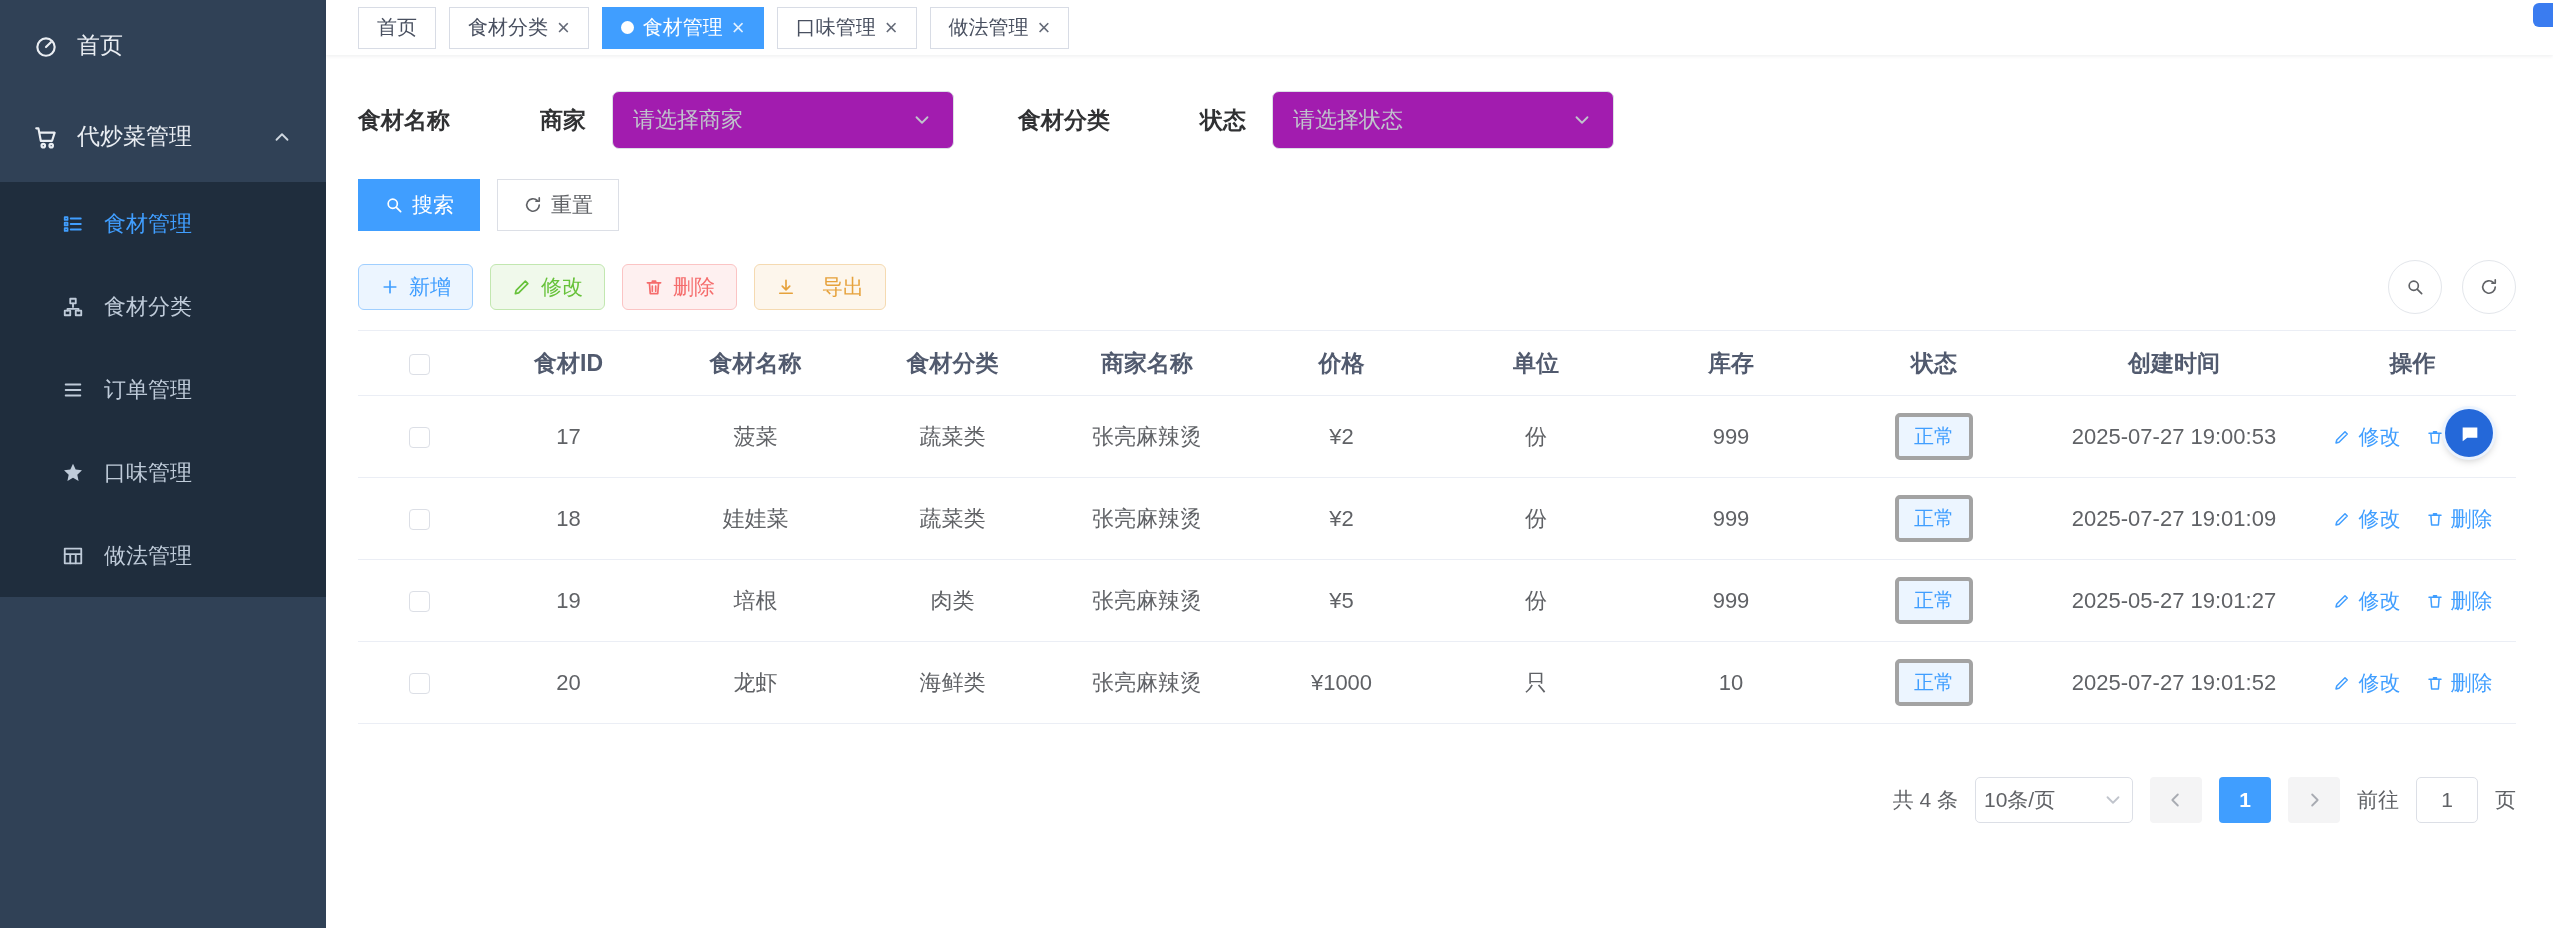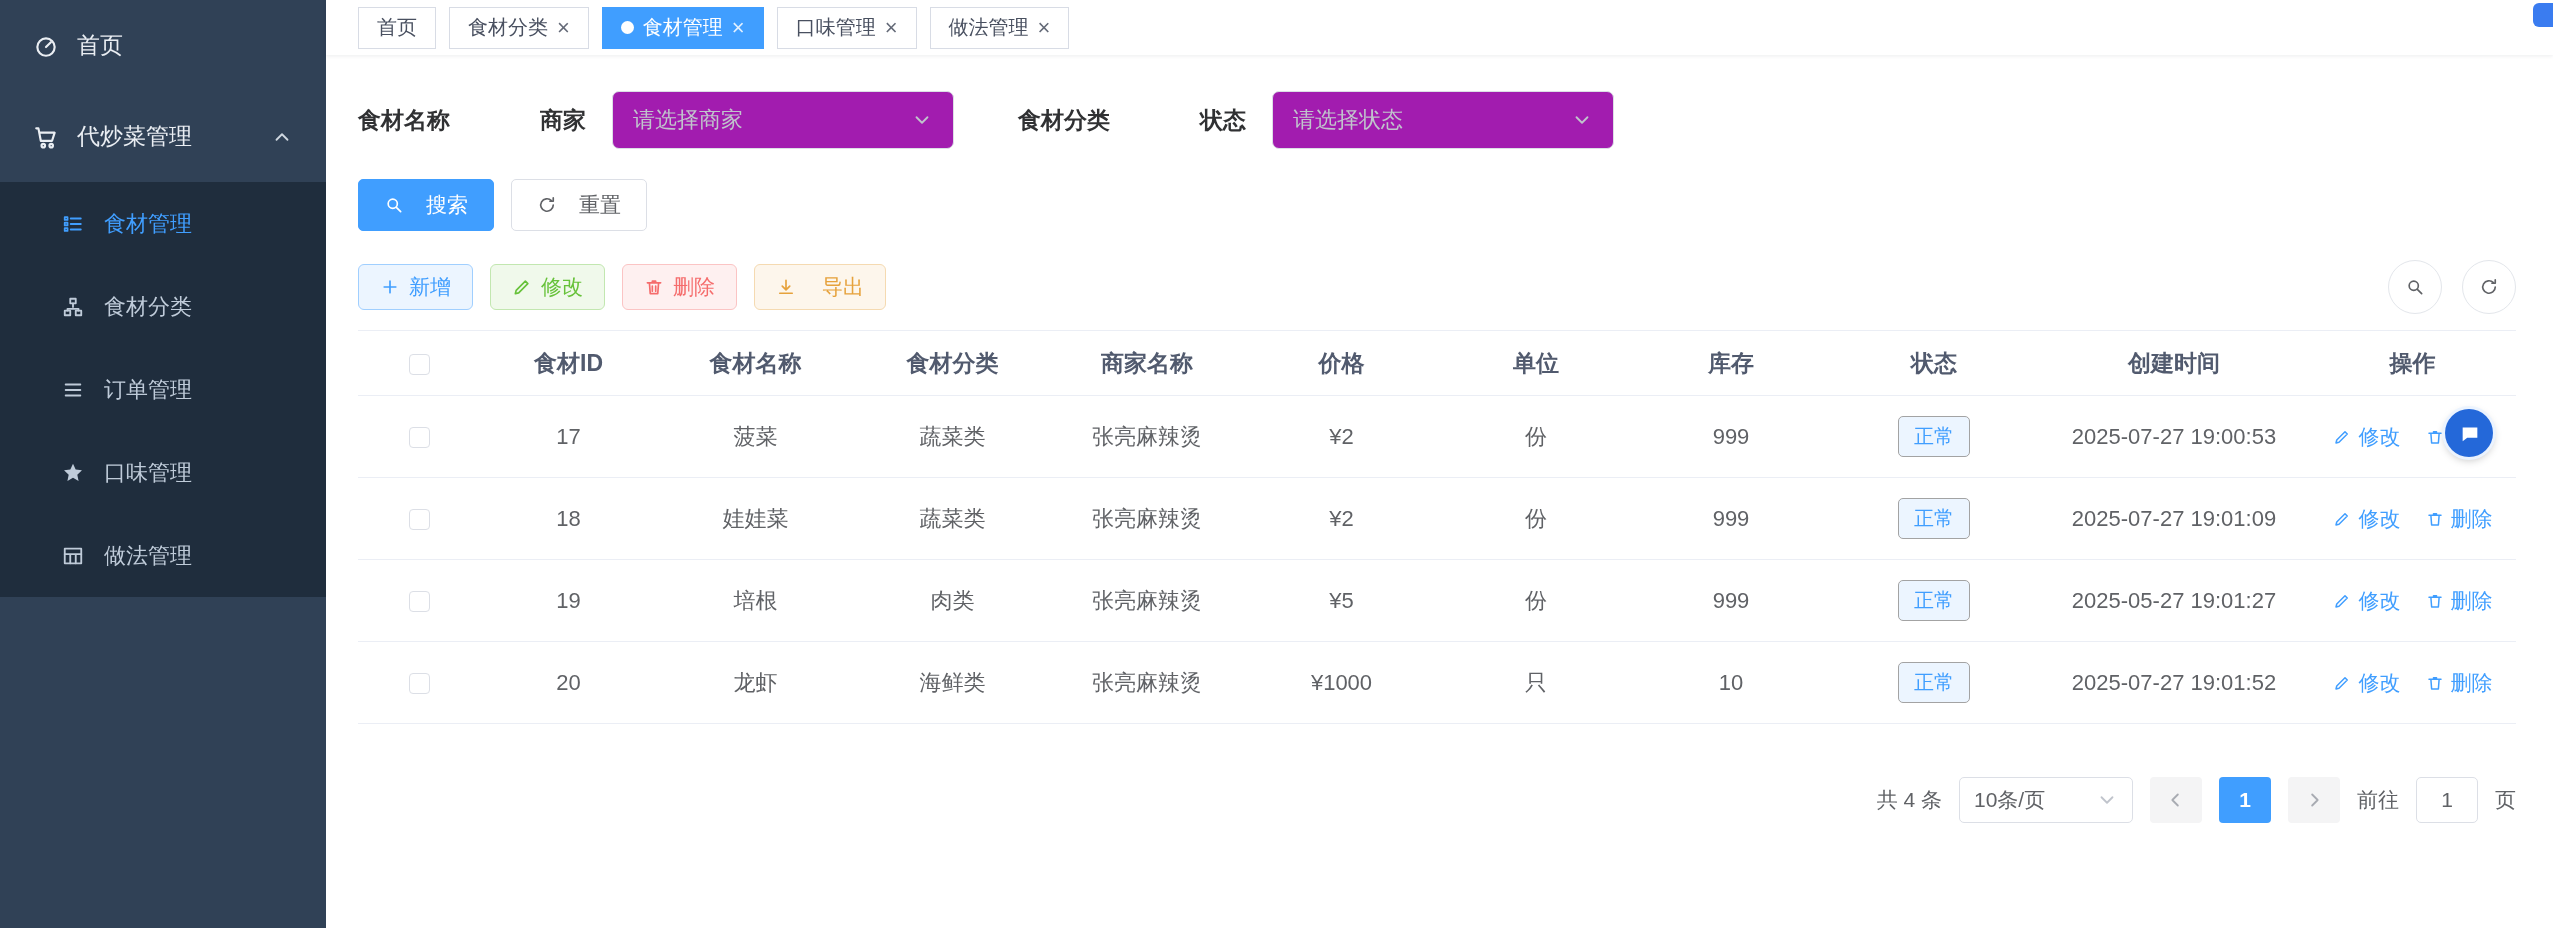--- a/index.html
+++ b/index.html
@@ -32,44 +32,44 @@
   .filter-row{display:flex;align-items:center;gap:64px;}
   .f-group{display:flex;align-items:center;}
   .f-label{font-size:23px;font-weight:700;color:#303133;margin-right:26px;white-space:nowrap;}
   .control{width:342px;height:58px;border:1px solid #dcdfe6;border-radius:7px;display:flex;align-items:center;padding:0 20px;box-sizing:border-box;background:#a21caf;}
   .control .ph{color:#c0c4cc;font-size:22px;flex:1;white-space:nowrap;overflow:hidden;}
   .control .chev{color:#c0c4cc;}
   input.txt{width:342px;height:58px;border:1px solid #dcdfe6;border-radius:7px;padding:0 20px;box-sizing:border-box;font-size:22px;color:#606266;font-family:inherit;outline:none;}
   input.txt::placeholder{color:#c0c4cc;}
 
   .search-row{margin-top:30px;display:flex;align-items:center;gap:17px;}
-  .btn{display:inline-flex;align-items:center;gap:22px;height:52px;padding:0 25px;border-radius:5px;font-size:21px;border:1px solid transparent;cursor:pointer;background:#fff;font-family:inherit;}
+  .btn{display:inline-flex;align-items:center;gap:8px;height:52px;padding:0 25px;border-radius:0;font-size:21px;border:1px solid transparent;cursor:pointer;background:#fff;font-family:inherit;}
   .btn-primary{background:#409eff;color:#fff;border-color:#409eff;}
   .btn-default{border-color:#dcdfe6;color:#606266;}
 
   .toolbar-row{margin-top:29px;display:flex;align-items:center;gap:17px;}
   .btn-plain{display:inline-flex;align-items:center;gap:9px;height:46px;padding:0 21px;font-size:21px;border-radius:6px;cursor:pointer;font-family:inherit;}
   .plain-primary{background:#ecf5ff;border:1px solid #a0cfff;color:#409eff;}
   .plain-success{background:#f0f9eb;border:1px solid #c2e7b0;color:#67c23a;}
   .plain-danger{background:#fef0f0;border:1px solid #fbc4c4;color:#f56c6c;}
   .plain-warning{background:#fdf6ec;border:1px solid #f5dab1;color:#e6a23c;gap:26px;}
   .toolbar-right{margin-left:auto;display:flex;gap:20px;}
   .icon-circle{width:52px;height:52px;border:1px solid #e3e6eb;border-radius:50%;display:flex;align-items:center;justify-content:center;color:#606266;background:#fff;cursor:pointer;}
 
   
   .tbl{width:100%;margin-top:16px;border-collapse:collapse;table-layout:fixed;}
   .tbl th{height:64px;font-size:23px;font-weight:700;color:#515a6e;border-bottom:1px solid #ebeef5;border-top:1px solid #ebeef5;text-align:center;padding:0;}
   .tbl td{height:81px;font-size:22px;color:#606266;border-bottom:1px solid #ebeef5;text-align:center;padding:0;white-space:nowrap;}
   .cb{display:inline-block;width:21px;height:21px;border:1px solid #dcdfe6;border-radius:4px;background:#fff;vertical-align:middle;cursor:pointer;box-sizing:border-box;}
-  .tag-status{display:inline-block;padding:6px 15px;background:#ecf5ff;border:1px solid #a3a3a3;color:#409eff;border-radius:5px;font-size:20px;}
+  .tag-status{display:inline-block;padding:6px 15px;background:#ecf5ff;border:4px solid #a3a3a3;color:#409eff;border-radius:5px;font-size:20px;}
   .link{display:inline-flex;align-items:center;gap:6px;color:#409eff;font-size:21px;cursor:pointer;margin:0 9px;white-space:nowrap;vertical-align:middle;}
 
   
   .pager{margin-top:53px;display:flex;align-items:center;justify-content:flex-end;gap:17px;font-size:21px;color:#606266;}
-  .pg-select{width:174px;height:46px;border:1px solid #dcdfe6;border-radius:5px;display:flex;align-items:center;padding:0 14px;box-sizing:border-box;color:#606266;cursor:pointer;background:#fff;}
+  .pg-select{width:158px;height:46px;border:1px solid #dcdfe6;border-radius:5px;display:flex;align-items:center;padding:0 8px;box-sizing:border-box;color:#606266;cursor:pointer;background:#fff;}
   .pg-select .chev{margin-left:auto;color:#c0c4cc;}
   .pg-btn{width:52px;height:46px;background:#f4f4f5;border-radius:4px;display:flex;align-items:center;justify-content:center;color:#a8abb2;cursor:pointer;}
   .pg-cur{width:52px;height:46px;background:#409eff;color:#fff;border-radius:4px;display:flex;align-items:center;justify-content:center;font-weight:700;cursor:pointer;}
   .pg-goto-input{width:62px;height:46px;border:1px solid #dcdfe6;border-radius:5px;text-align:center;font-size:21px;color:#606266;box-sizing:border-box;font-family:inherit;outline:none;}
 
   
   .float-btn{position:absolute;top:409px;right:60px;width:48px;height:48px;border-radius:50%;background:#2468d9;display:flex;align-items:center;justify-content:center;box-shadow:0 0 0 3px rgba(235,243,255,.95),0 3px 8px rgba(0,0,0,.25);cursor:pointer;z-index:5;}
   .corner{position:absolute;top:3px;right:0;width:20px;height:24px;background:#3a7cf0;border-radius:6px 0 0 6px;cursor:pointer;z-index:5;}
 </style>
 </head>

